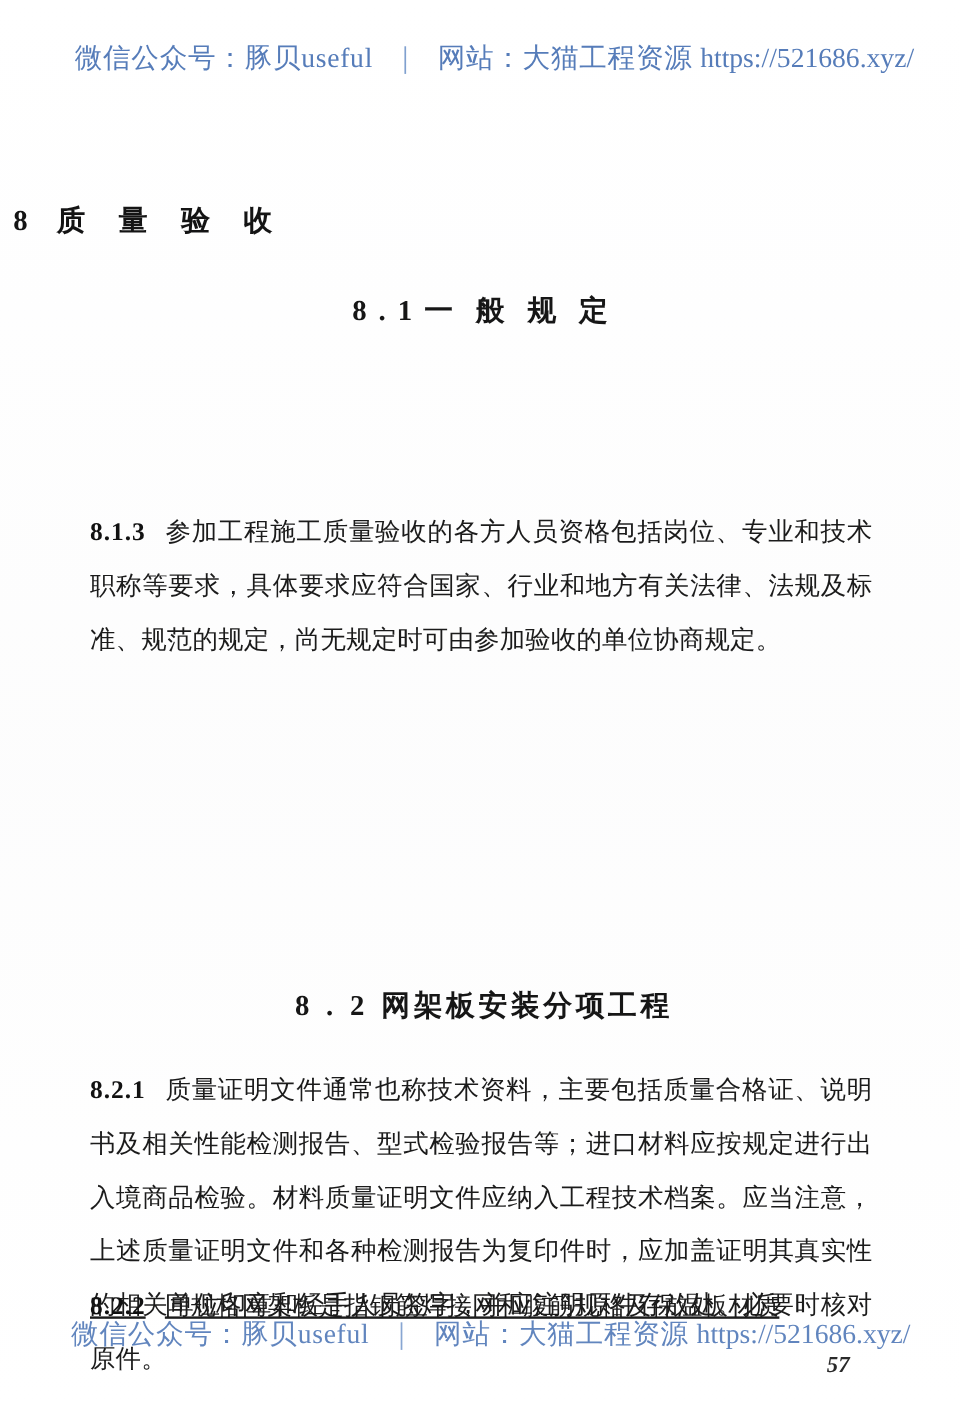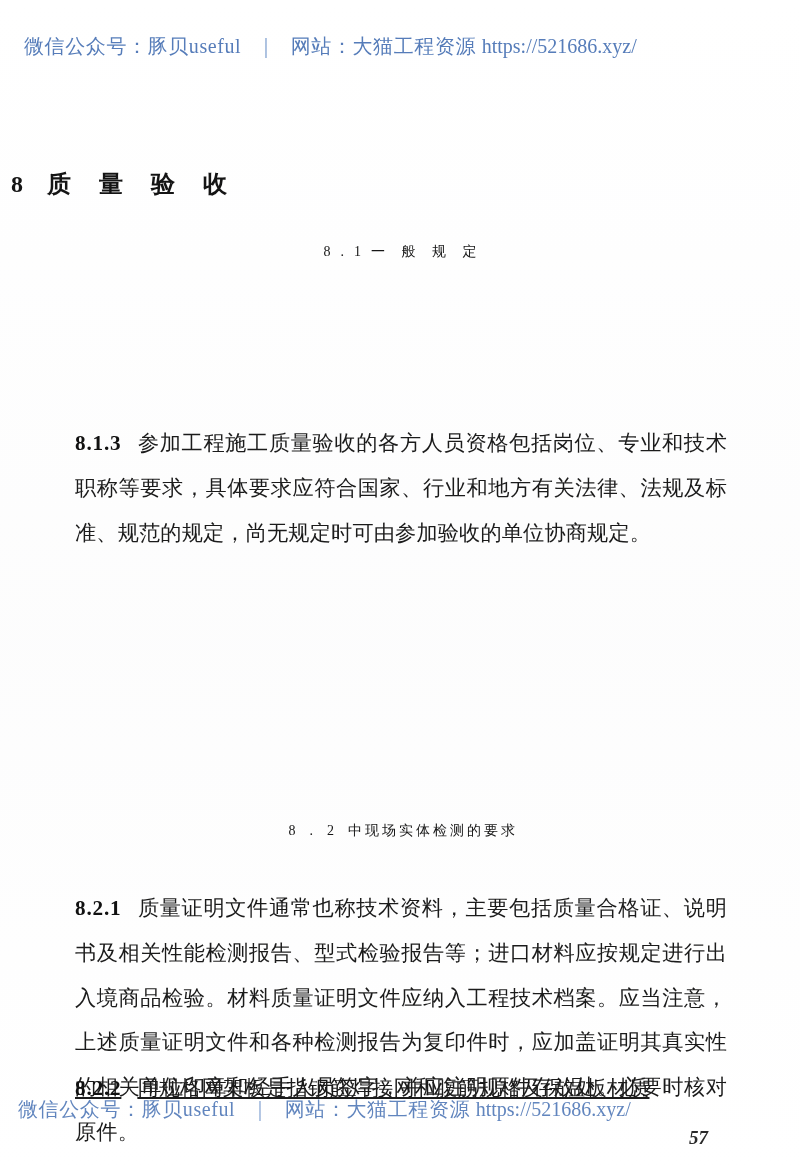--- a/index.html
+++ b/index.html
@@ -9,24 +9,24 @@
     position:relative;
     font-family:"Liberation Serif","DejaVu Serif",serif;
     color:#1d1d1d;
     overflow:hidden;
   }
 
   
   .watermark {
     position:absolute;
     left:0; right:0;
-    text-align:left;
+    text-align:center;
     color:#3f6bb0;
     font-family:"Liberation Serif","DejaVu Serif",serif;
-    font-size:20px;
+    font-size:23px;
     letter-spacing:.6px;
     white-space:nowrap;
     opacity:.88;
     z-index:5;
   }
   .watermark-top { top:33px; padding-left:24px; }
   .watermark-bottom { top:1096px; padding-left:18px; opacity:.82; }
   .watermark .wm-sep {
     display:inline-block;
     padding:0 9px;
@@ -53,22 +53,22 @@
     font-size:24px;
     font-weight:bold;
     letter-spacing:11px;
     color:#141414;
     text-indent:11px;
   }
   .chapter-title .num { letter-spacing:24px; }
 
   .section-head {
     text-align:center;
-    font-size:14px;
-    font-weight:normal;
+    font-size:24px;
+    font-weight:bold;
     letter-spacing:6.5px;
     color:#161616;
     text-indent:6.5px;
   }
   .section-head .num { letter-spacing:10px; }
   .section-head.s81 { position:absolute; top:243px; left:0; width:800px; }
   .section-head.s82 { position:absolute; top:822px; left:0; width:800px; }
   .section-head.s82 .num { letter-spacing:14px; }
   .section-head.s82 .label { letter-spacing:3px; text-indent:3px; }
 
@@ -140,21 +140,21 @@
   </div>
 
 
   <p class="body-text p813">
     <span class="clause-num">8.1.3</span><span>参加工程施工质量验收的各方人员资格包括岗位、专业和技术职称等要求，具体要求应符合国家、行业和地方有关法律、法规及标准、规范的规定，尚无规定时可由参加验收的单位协商规定。</span>
   </p>
 
 
 
   <div class="section-head s82">
-    <span class="num">8.2</span><span class="label">中现场实体检测的要求</span>
+    <span class="num">8.2</span><span class="label">网架板安装分项工程</span>
   </div>
 
   <p class="body-text p821">
     <span class="clause-num">8.2.1</span><span>质量证明文件通常也称技术资料，主要包括质量合格证、说明书及相关性能检测报告、型式检验报告等；进口材料应按规定进行出入境商品检验。材料质量证明文件应纳入工程技术档案。应当注意，上述质量证明文件和各种检测报告为复印件时，应加盖证明其真实性的相关单位印章和经手人员签字，并应注明原件存放处。必要时核对原件。</span>
   </p>
 
   <p class="body-text p822">
     <span class="clause-num">8.2.2</span><span>同规格网架板是指钢筋焊接网和腹筋规格及保温板材质</span>
   </p>
 

